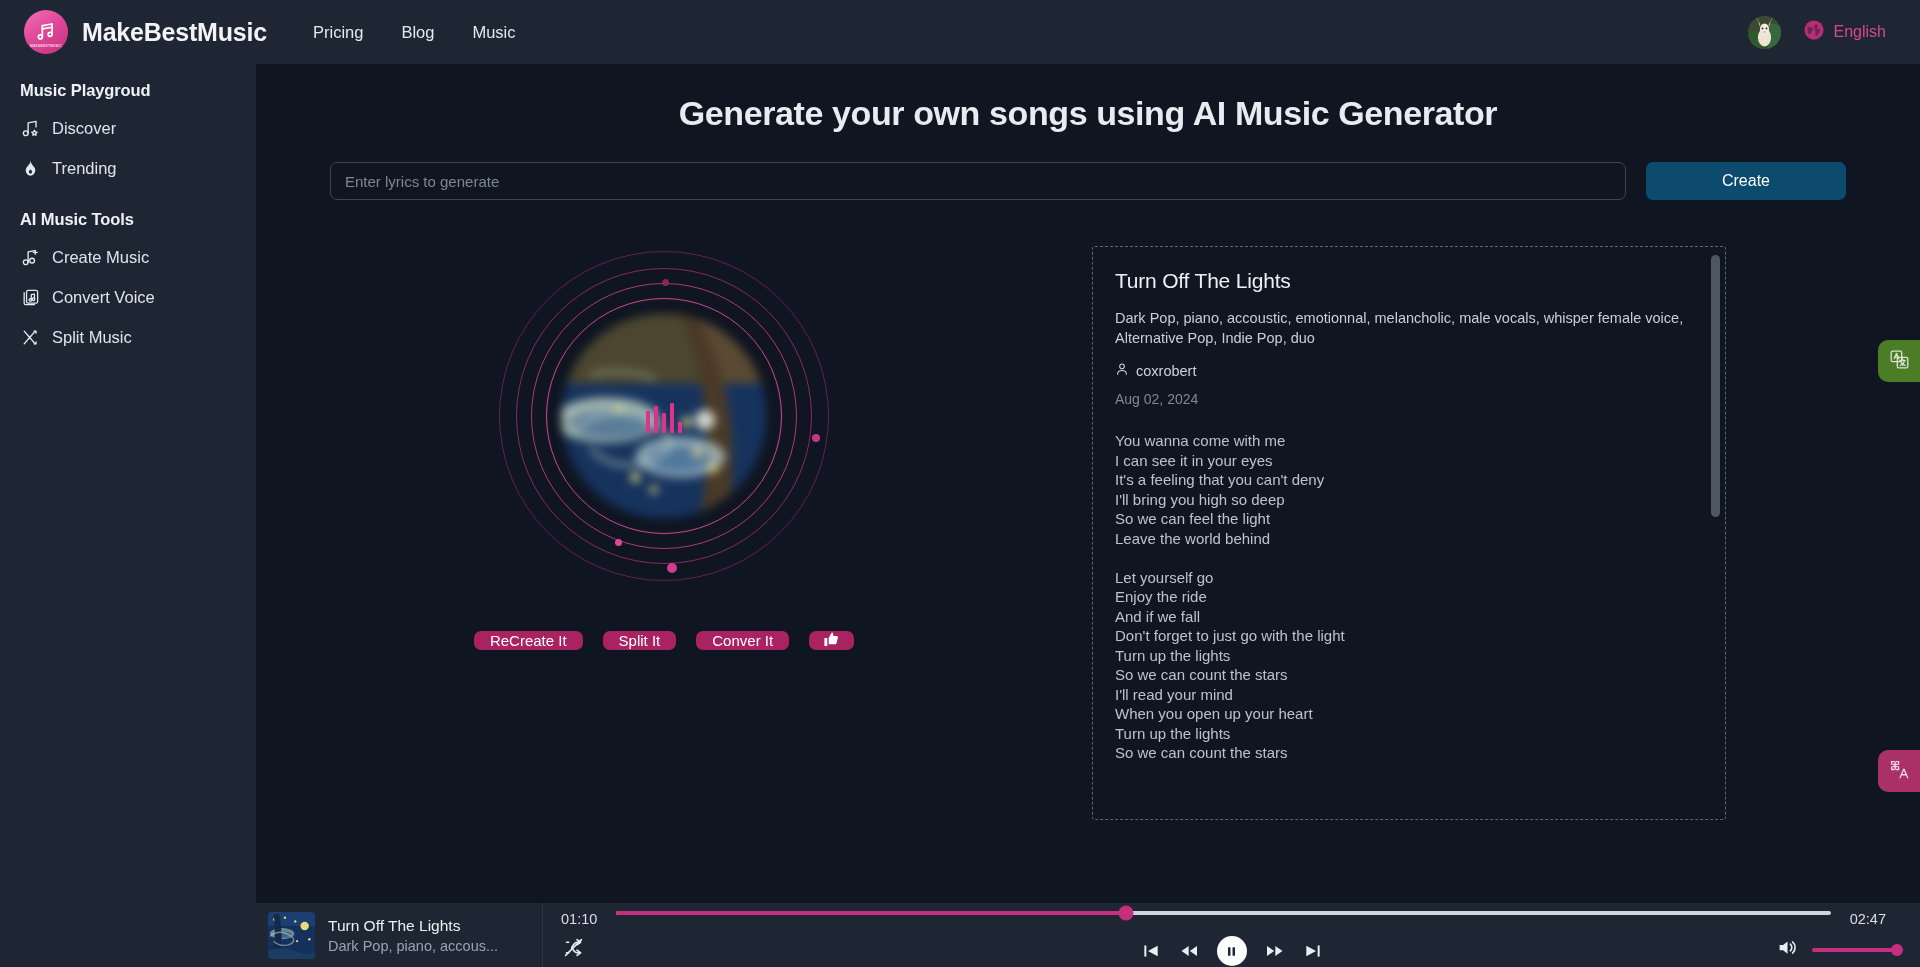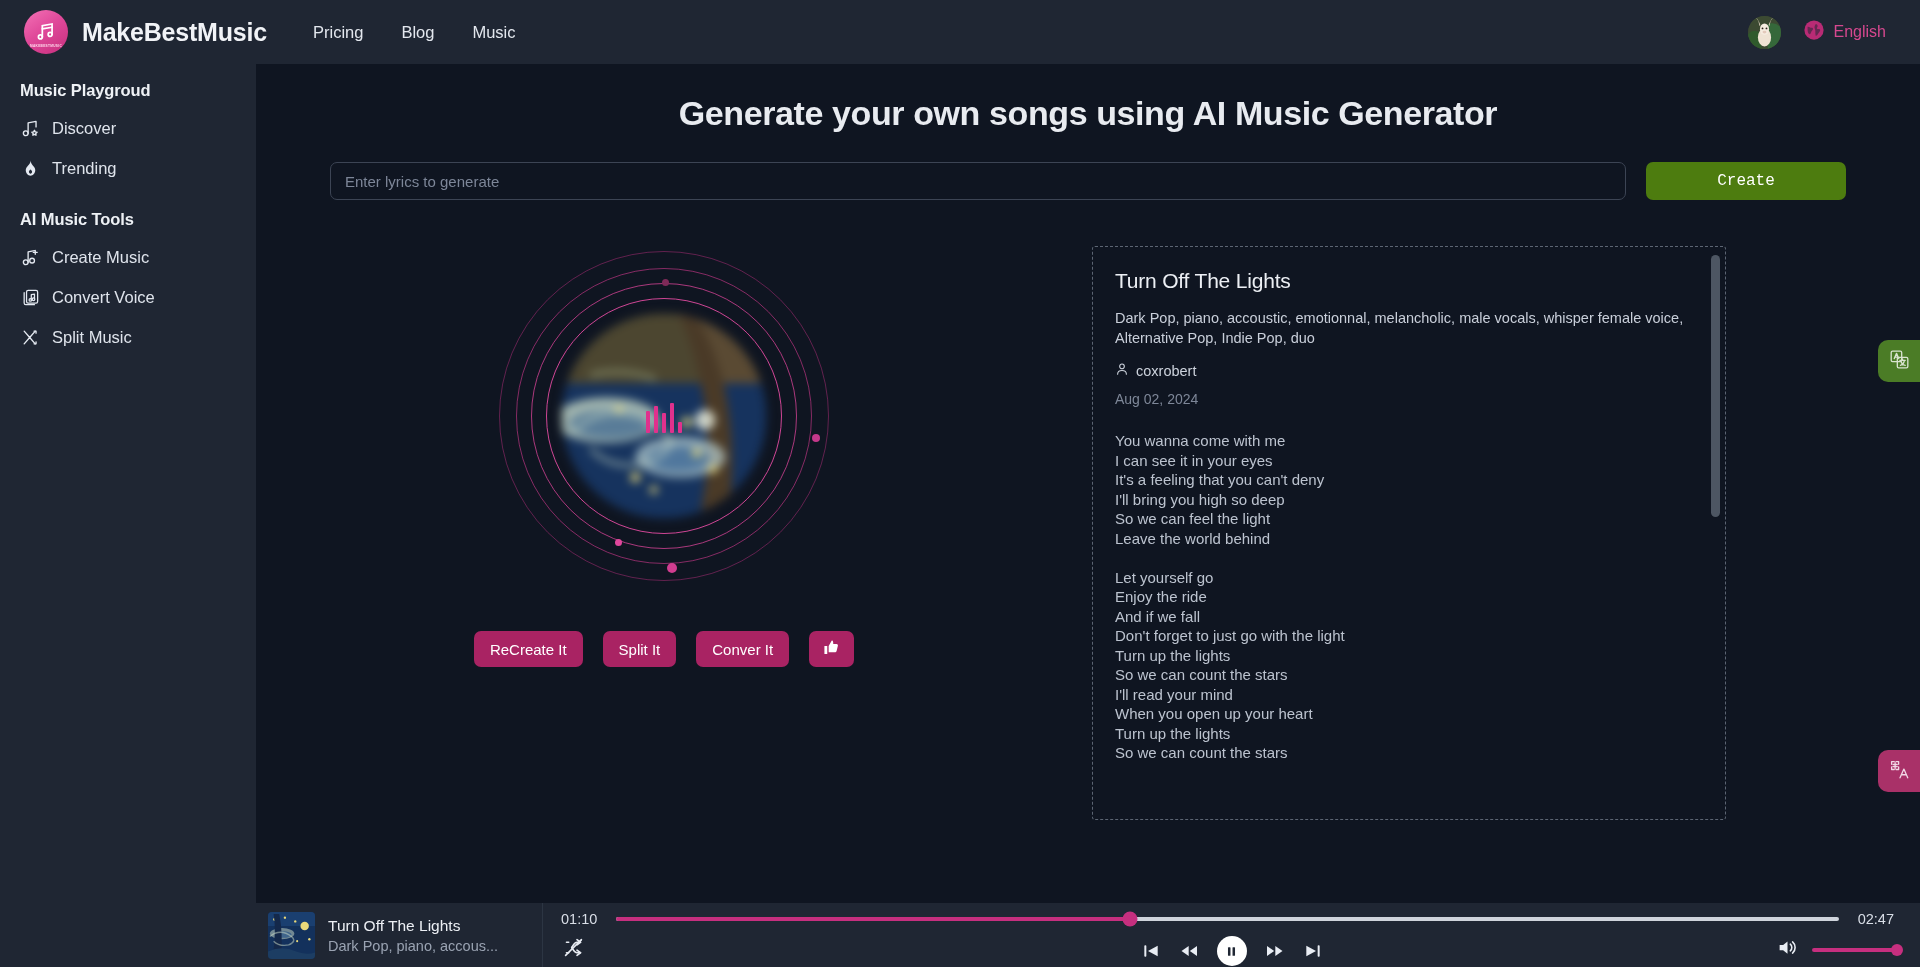--- a/index.html
+++ b/index.html
@@ -88,23 +88,23 @@
   }
   .lyrics-input {
     flex: 1 1 auto; height: 38px;
     background: transparent; border: 1px solid #3c4454; border-radius: 7px;
     color: #e6e9ef; font-size: 15px; padding: 0 14px;
     font-family: "Liberation Sans", sans-serif; outline: none;
   }
   .lyrics-input::placeholder { color: #7d8698; }
   .create-btn {
     width: 200px; height: 38px; flex: none;
-    background: #4d7c0f; border: none; border-radius: 7px;
+    background: #0c4a6e; border: none; border-radius: 7px;
     color: #fff; font-size: 16px; cursor: pointer;
-    font-family: Liberation Mono, monospace;
+    font-family: Liberation Sans, sans-serif;
   }
 
   
   .content {
     margin-top: 46px; display: flex; align-items: flex-start;
     padding: 0 36px 0 0;
   }
   .left-pane {
     width: 816px; flex: none;
     display: flex; flex-direction: column; align-items: center;
@@ -138,21 +138,21 @@
   .eq {
     position: absolute; left: 50%; top: 50%;
     transform: translate(-50%,-50%);
     display: flex; align-items: flex-end; gap: 4px; height: 34px;
   }
   .eq span { width: 4px; background: #e0318d; border-radius: 1px; display:block; }
 
   .action-row { display: flex; gap: 20px; margin-top: 50px; }
   .act-btn {
     background: #a92363; border: none; border-radius: 7px;
-    color: #fff; font-size: 15px; height: 36px; padding: 0 16px;
+    color: #fff; font-size: 15px; height: 19px; padding: 0 16px;
     cursor: pointer; font-family: "Liberation Sans", sans-serif;
   }
   .act-btn.icon-only { padding: 0 14px; display:flex; align-items:center; justify-content:center; }
 
   
   .right-pane { position: relative; width: 634px; flex: none; margin-left: 20px; }
   .song-card {
     border: 1px dashed #5c6573; border-radius: 3px;
     height: 574px; overflow: hidden; position: relative;
     padding: 22px 26px 0 22px;
@@ -188,22 +188,22 @@
   .player-left { display: flex; align-items: center; gap: 13px; width: 280px; padding-left: 12px; flex:none; }
   .player-art { width: 47px; height: 47px; border-radius: 4px; overflow: hidden; flex: none; }
   .player-art svg { display: block; width: 100%; height: 100%; }
   .player-meta { overflow: hidden; }
   .pm-title { color: #eceff4; font-size: 15.5px; margin-bottom: 3px; white-space: nowrap; }
   .pm-sub { color: #9aa3b2; font-size: 14.5px; white-space: nowrap; }
   .player-divider { width:1px; height: 64px; background:#2c3543; flex:none; margin-left: 6px;}
 
   .player-center { flex: 1 1 auto; position: relative; height: 64px; }
   .seek-row {
-    position: absolute; left: 0; right: 4px; top: 8px;
-    display: flex; align-items: center; gap: 13px; padding: 0 22px 0 18px;
+    position: absolute; left: 0; right: 12px; top: 8px;
+    display: flex; gap: 13px; padding: 0 22px 0 18px;
   }
   .time { color: #d9dee7; font-size: 14.5px; flex: none; width: 42px; }
   .time.right { text-align: right; }
   .seek-track {
     flex: 1 1 auto; height: 4px; background: #cfd4dc; border-radius: 3px; position: relative; cursor: pointer;
   }
   .seek-fill { position: absolute; left: 0; top: 0; height: 4px; background: #c62f7f; border-radius: 3px; }
   .seek-knob {
     position: absolute; top: 50%; transform: translate(-50%,-50%);
     width: 15px; height: 15px; border-radius: 50%; background: #c62f7f; cursor: grab;

